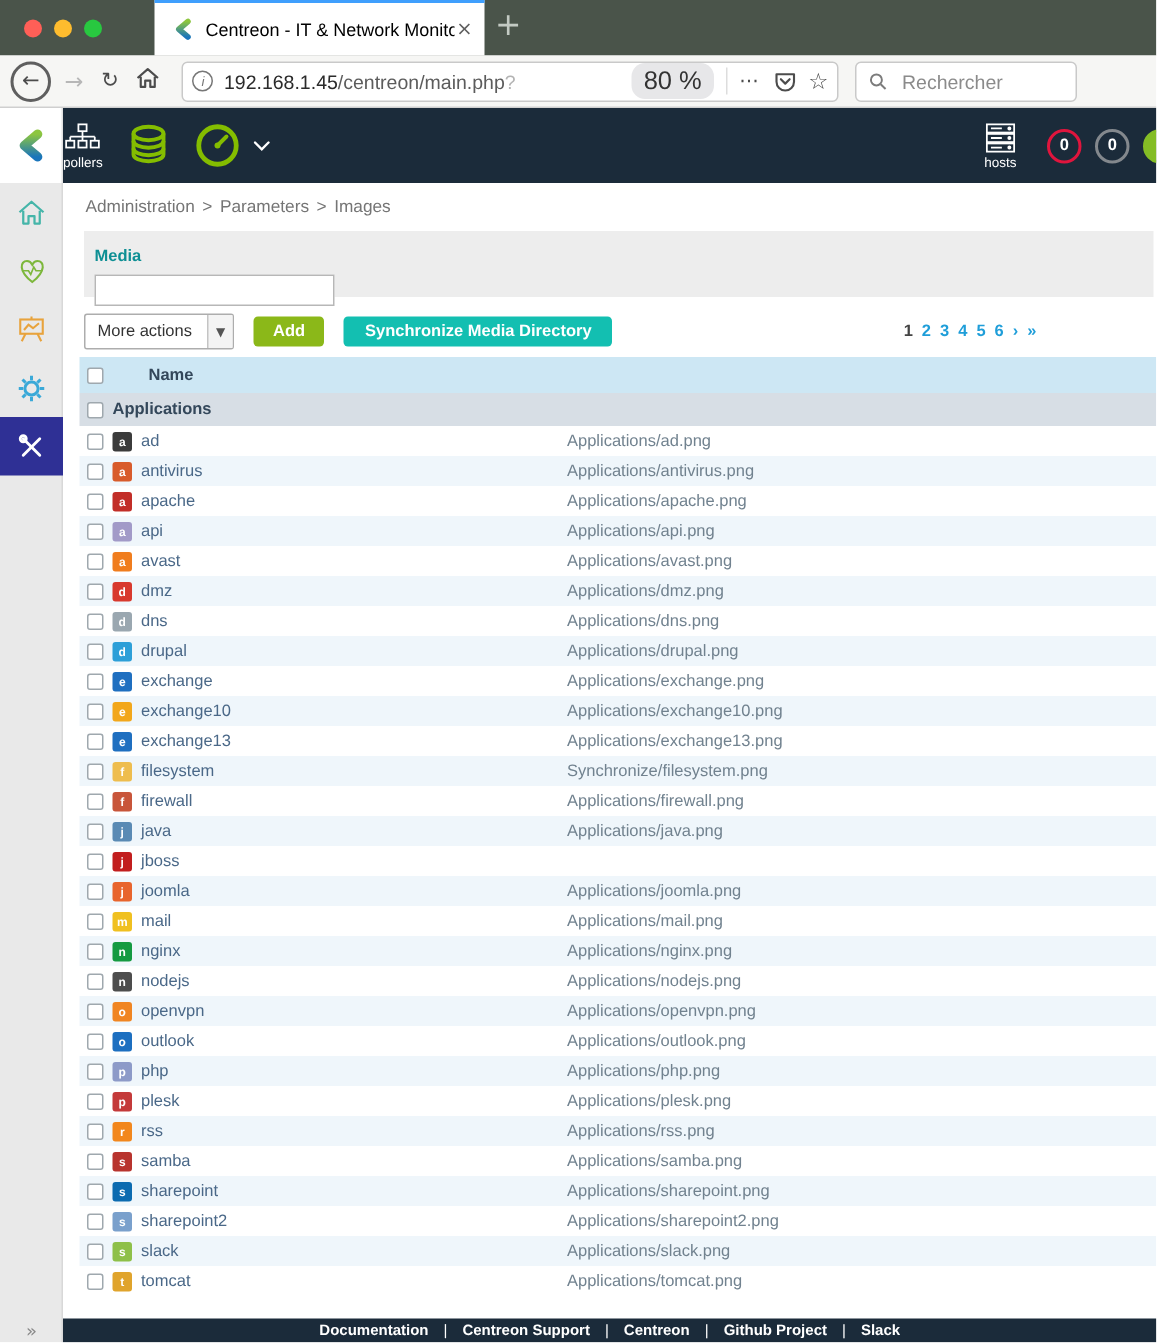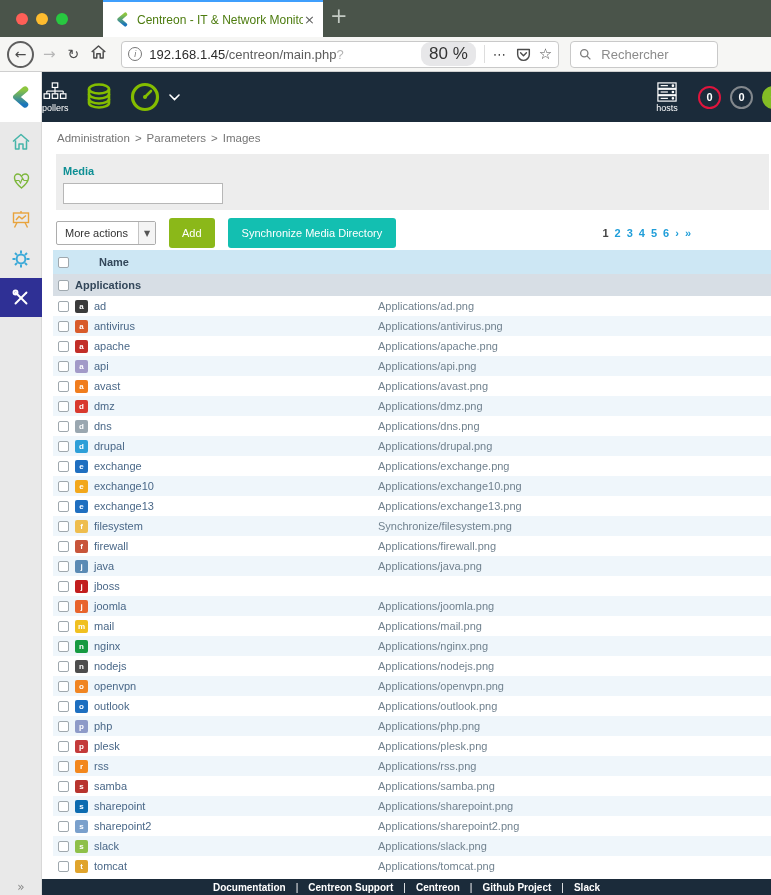--- a/index.html
+++ b/index.html
@@ -7,21 +7,21 @@
   .glyph{font-family:"DejaVu Sans",sans-serif;}
   .screen{position:relative;width:771px;height:895px;overflow:hidden;background:#fff;}
 
   
   .tabbar{position:absolute;left:0;top:0;width:771px;height:37px;background:#4a544a;}
   .traffic{position:absolute;left:16px;top:13px;display:flex;gap:8px;}
   .tl{width:12px;height:12px;border-radius:50%;}
   .tl.red{background:#ff5f57;} .tl.yellow{background:#febc2e;} .tl.green{background:#28c840;}
   .tab{position:absolute;left:103px;top:0;width:220px;height:37px;background:#fff;border-top:2px solid #3f9ffd;
        display:flex;align-items:center;padding:0 8px 0 12px;}
-  .tabtitle{font-size:12px;color:#4d7c0f;white-space:nowrap;overflow:hidden;width:166px;}
+  .tabtitle{font-size:12px;color:#000000;white-space:nowrap;overflow:hidden;width:166px;}
   .tabclose{margin-left:auto;color:#5f5f5f;font-size:13px;}
   .newtab{position:absolute;left:330px;top:4px;color:#c3cac3;font-size:21px;font-weight:400;}
 
   .toolbar{position:absolute;left:0;top:37px;width:771px;height:35px;background:#f6f6f4;border-bottom:1px solid #cfcfcf;
            display:flex;align-items:center;}
   .navbtn{color:#4c4c4c;font-size:15px;}
   .backcircle{width:27px;height:27px;border:2px solid #5f5f5f;border-radius:50%;display:flex;align-items:center;justify-content:center;margin-left:7px;color:#4c4c4c;font-size:14px;}
   .fwd{color:#b7b7b7;margin-left:9px;font-size:15px;}
   .reload{margin-left:12px;font-size:14px;}
   .homeicn{margin-left:11px;}
@@ -56,28 +56,28 @@
   
   .sidebar{position:absolute;left:0;top:122px;width:42px;height:773px;background:#e9e9e9;border-right:1px solid #d8d8d8;}
   .sbitem{width:42px;height:39px;display:flex;align-items:center;justify-content:center;}
   .sbitem.selected{background:#2f3095;}
   .sbexpander{position:absolute;left:0;bottom:1px;width:42px;text-align:center;color:#8a8a8a;font-size:12px;}
 
   
   .content{position:absolute;left:42px;top:122px;width:729px;height:757px;background:#fff;overflow:hidden;}
   .breadcrumb{margin:10px 0 0 15px;font-size:11.5px;color:#757575;}
   .breadcrumb .sep{margin:0 5px;}
-  .filterbox{margin:10px 2px 0 14px;height:56px;background:#ededed;padding:7px 0 0 7px;}
+  .filterbox{margin:10px 2px 0 14px;height:44px;background:#ededed;padding:7px 0 0 7px;}
   .filterlabel{color:#0e8f94;font-weight:bold;font-size:11px;}
   .filterbox input{display:block;margin-top:4px;width:160px;height:21px;border:1px solid #b7b7b7;background:#fff;outline:none;font-size:11px;padding:0 4px;}
   .actionrow{margin:10px 0 0 14px;display:flex;align-items:center;height:26px;}
   .moreactions{width:100px;height:24px;border:1px solid #adadad;border-radius:2px;background:#fff;display:flex;align-items:center;font-size:11px;color:#333;}
   .moreactions .matext{padding-left:8px;flex:1;}
   .moreactions .maarrow{width:17px;height:22px;border-left:1px solid #c4c4c4;background:#f4f4f4;display:flex;align-items:center;justify-content:center;color:#555;font-size:8px;}
-  .btn{height:30px;border:none;border-radius:3px;color:#fff;font-weight:normal;font-size:11px;display:flex;align-items:center;}
+  .btn{height:20px;border:none;border-radius:3px;color:#fff;font-weight:bold;font-size:11px;display:flex;align-items:center;}
   .btn.add{background:#8bb819;margin-left:13px;padding:0 13px;}
   .btn.sync{background:#13bfb1;margin-left:13px;padding:0 14px;}
   .pagination{margin-left:auto;margin-right:80px;font-size:11px;display:flex;gap:6px;align-items:center;}
   .pagination .page{color:#1f9ed9;font-weight:bold;}
   .pagination .current{color:#444;}
   .pagination .arrow{font-size:11px;}
 
   
   .tablewrap{margin:4px 0 0 11px;width:718px;}
   .theadrow{height:24px;background:#cde7f4;display:flex;align-items:center;font-size:11px;font-weight:bold;color:#33475a;gap:24px;}

